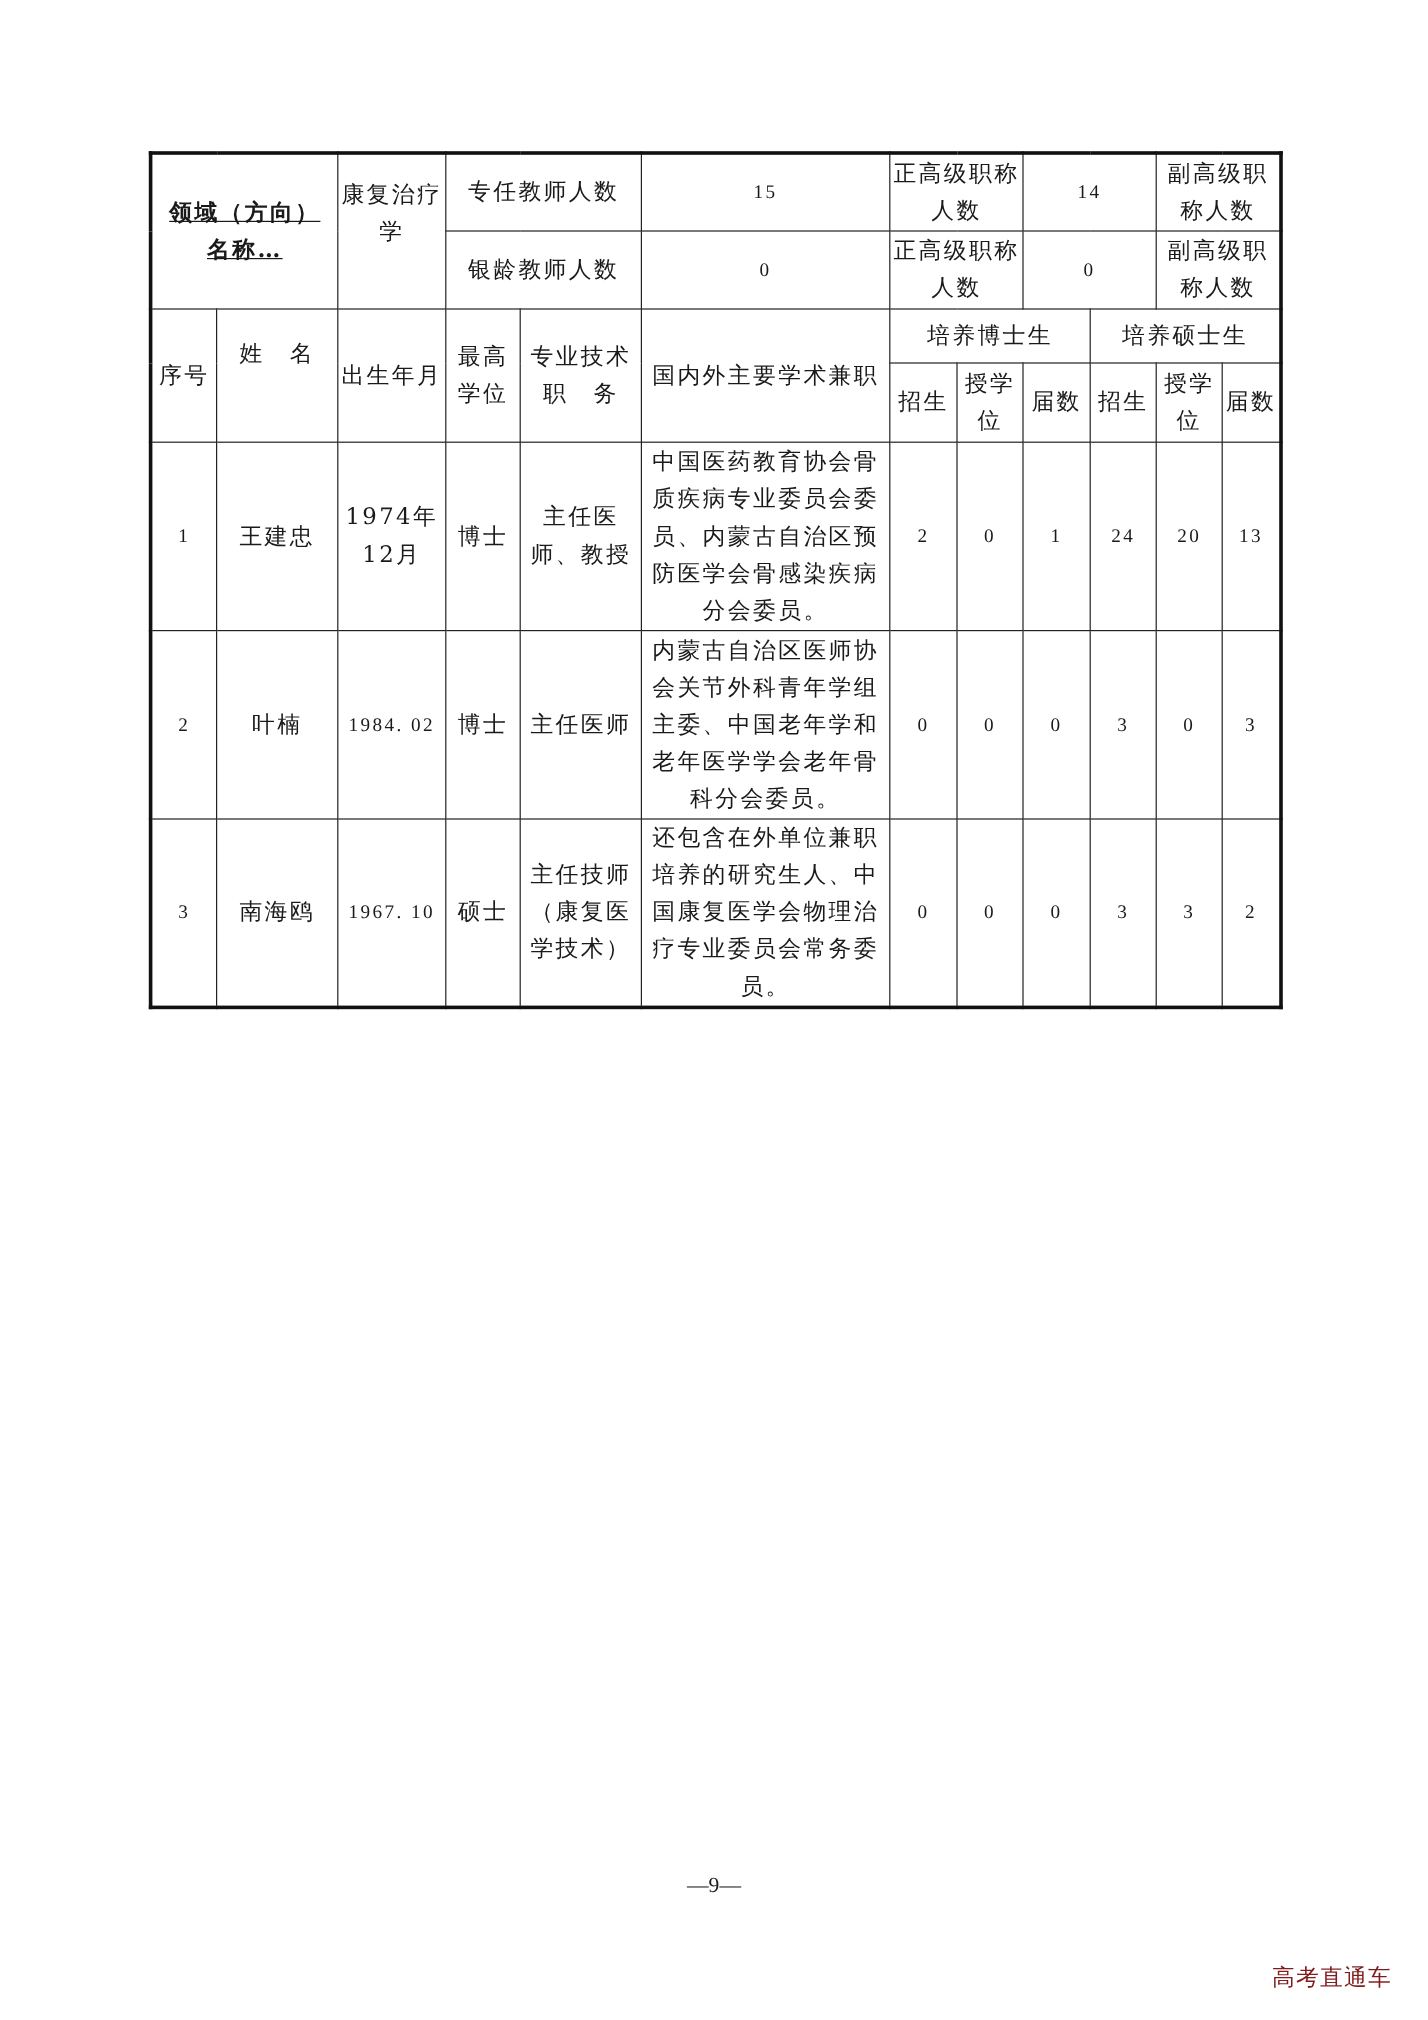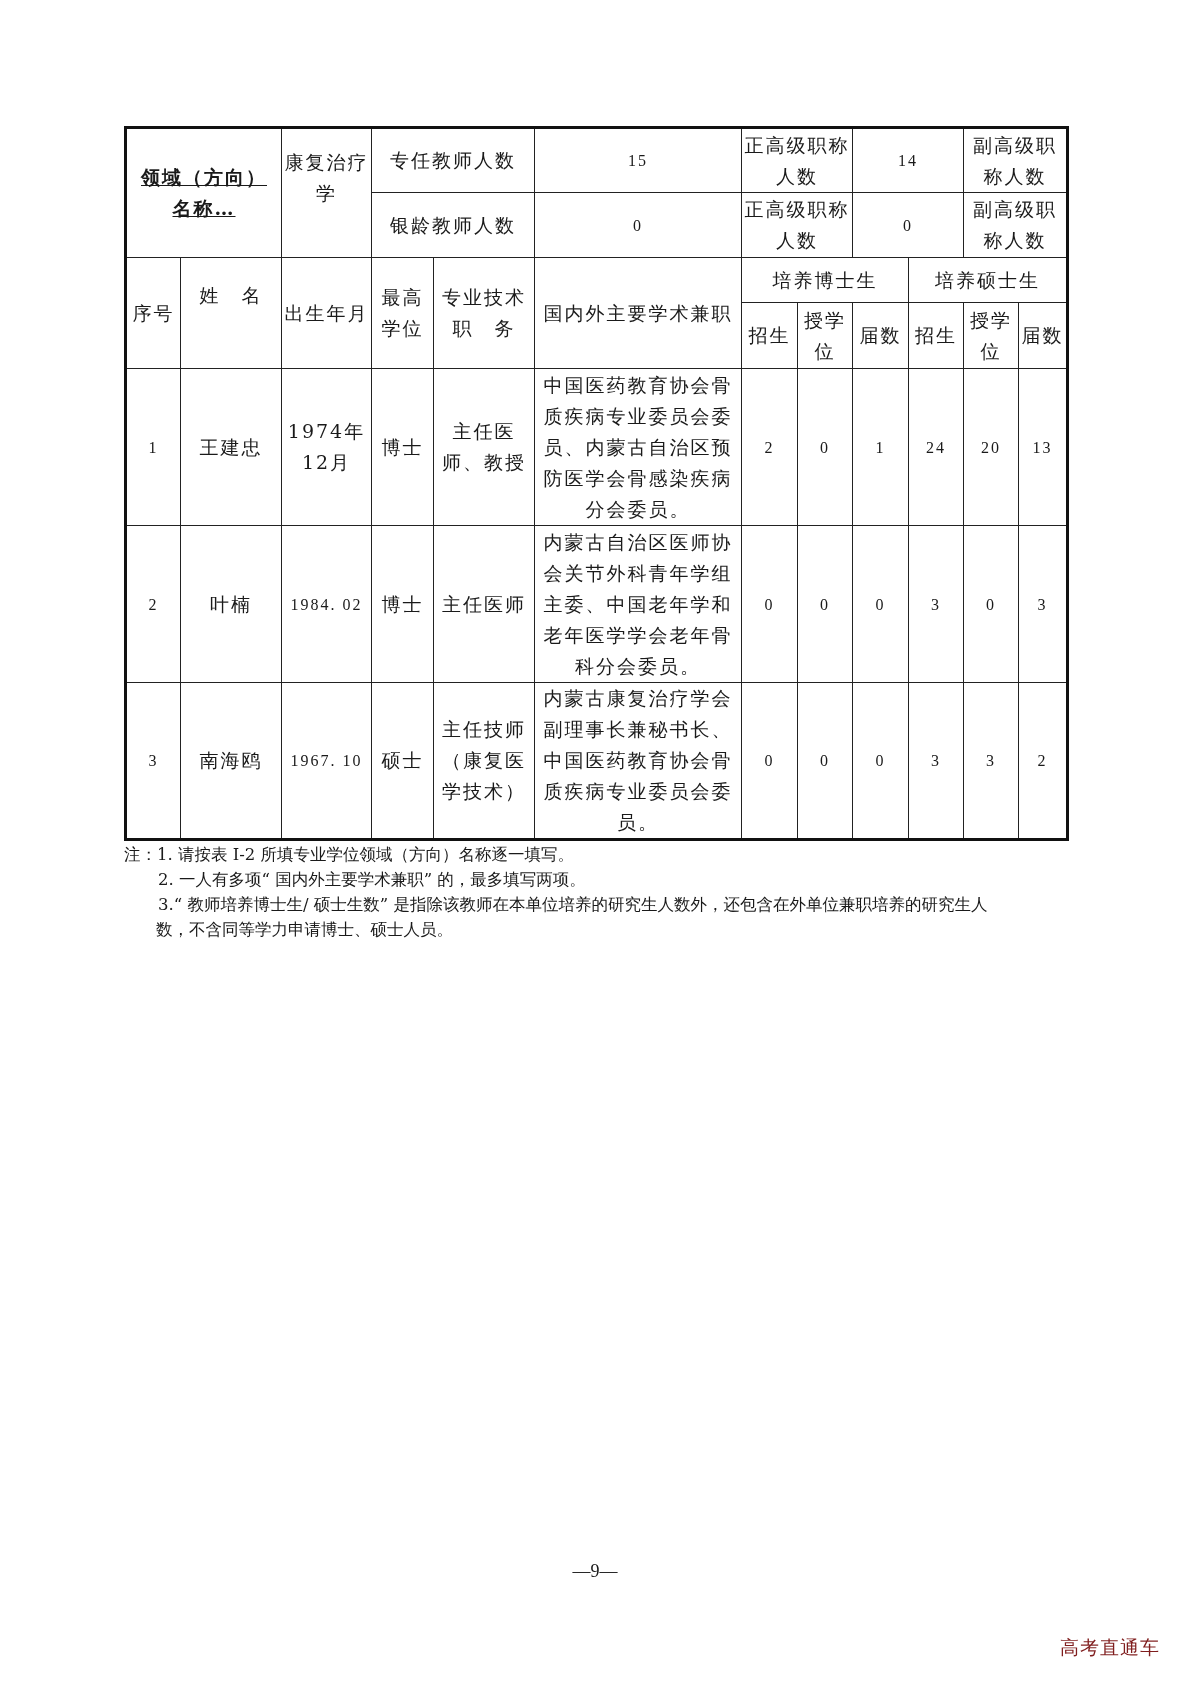--- a/index.html
+++ b/index.html
@@ -111,34 +111,28 @@
     <td class="num">3</td>
     <td class="num">0</td>
     <td class="num">3</td>
   </tr>
   <tr style="height:157px">
     <td class="num">3</td>
     <td>南海鸥</td>
     <td class="num">1967. 10</td>
     <td>硕士</td>
     <td>主任技师（康复医学技术）</td>
-    <td class="affil">内蒙古康复治疗学会副理事长兼秘书长、中国医药教育协会骨质疾病专业委员会委员。</td>
+    <td class="affil">还包含在外单位兼职培养的研究生人、中国康复医学会物理治疗专业委员会常务委员。</td>
     <td class="num">0</td>
     <td class="num">0</td>
     <td class="num">0</td>
     <td class="num">3</td>
     <td class="num">3</td>
     <td class="num">2</td>
   </tr>
 </tbody>
     </table>
 
-<div class="notes">
-  <div class="n1">注：1. 请按表 I-2 所填专业学位领域（方向）名称逐一填写。</div>
-  <div class="nind">2. 一人有多项“ 国内外主要学术兼职” 的，最多填写两项。</div>
-  <div class="nind">3.“ 教师培养博士生/ 硕士生数” 是指除该教师在本单位培养的研究生人数外，还包含在外单位兼职培养的研究生人</div>
-  <div class="nwrap">数，不含同等学力申请博士、硕士人员。</div>
-</div>
 
 <div class="pagenum">—9—</div>
 <div class="watermark">高考直通车</div>
 
 </div>
 
 </body></html>

